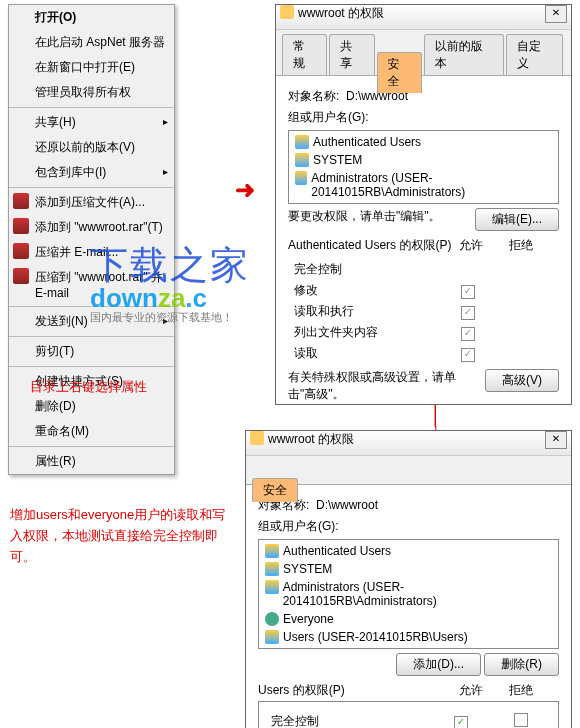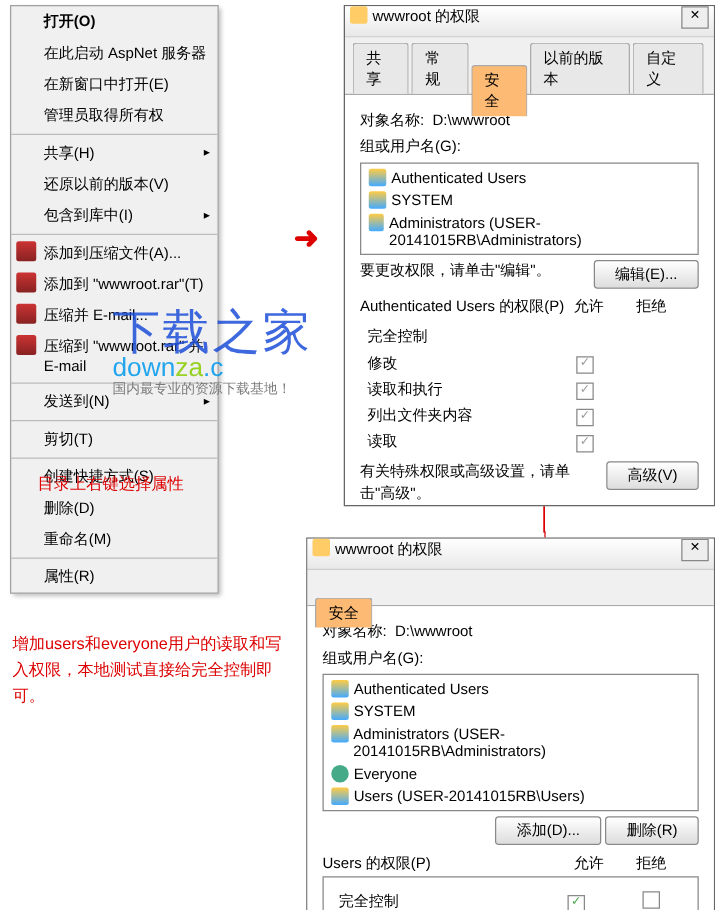--- a/index.html
+++ b/index.html
@@ -40,21 +40,21 @@
 .perm-table td{padding:1px 4px}
 .perm-hdr{display:flex;margin-top:6px}
 .perm-hdr .ph1{flex:1}
 .perm-hdr .ph2,.perm-hdr .ph3{width:50px;text-align:left}
 .chk{width:12px;height:12px;border:1px solid #888;display:inline-block;background:#fff;text-align:center;line-height:10px;font-size:10px;color:#4a4}
 .chk.ck::after{content:"✓"}
 .chk.gr{color:#999}
 .chk.gr::after{content:"✓"}
 .watermark{position:absolute;left:90px;top:240px;pointer-events:none;opacity:0.85}
 .wm-cn{color:#1d4ed8;font-size:38px;font-weight:normal;letter-spacing:2px}
-.wm-en{color:#09e;font-size:21px;font-weight:normal;margin-top:-8px}
+.wm-en{color:#09e;font-size:26px;font-weight:bold;margin-top:-8px}
 .wm-en .hl{color:#8c0}
 .wm-sub{color:#666;font-size:11px;margin-top:-4px}
 .perm-box{border:1px solid #888;background:#fff;padding:4px 6px;margin-top:2px}
 </style>
 </head>
 <body>
 
 <div class="context-menu">
   <div class="menu-item"><b>打开(O)</b></div>
   <div class="menu-item">在此启动 AspNet 服务器</div>
@@ -87,22 +87,22 @@
 <div class="arrow arrow-r">➜</div>
 <div class="arrow arrow-d">│</div>
 
 <div class="dialog dlg1">
   <div class="titlebar">
     <span class="folder-ico"></span>
     <span class="title-text">wwwroot 的权限</span>
     <span class="close-ico">✕</span>
   </div>
   <div class="tabs">
+    <div class="tab">常规</div>
     <div class="tab">共享</div>
-    <div class="tab">常规</div>
     <div class="tab active">安全</div>
     <div class="tab">以前的版本</div>
     <div class="tab">自定义</div>
   </div>
   <div class="dlg-body">
     <div class="field-row"><span>对象名称:</span> &nbsp;<span>D:\wwwroot</span></div>
     <div class="field-row">组或用户名(G):</div>
     <div class="user-list">
       <div class="user-row">
           <span class="user-ico grp"></span>

